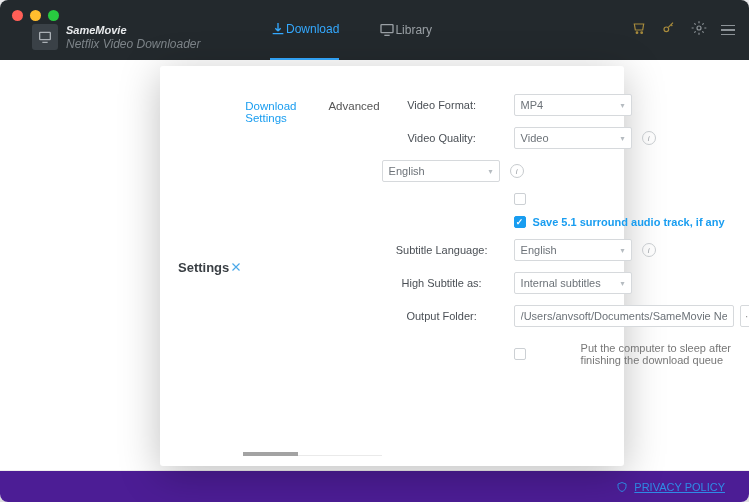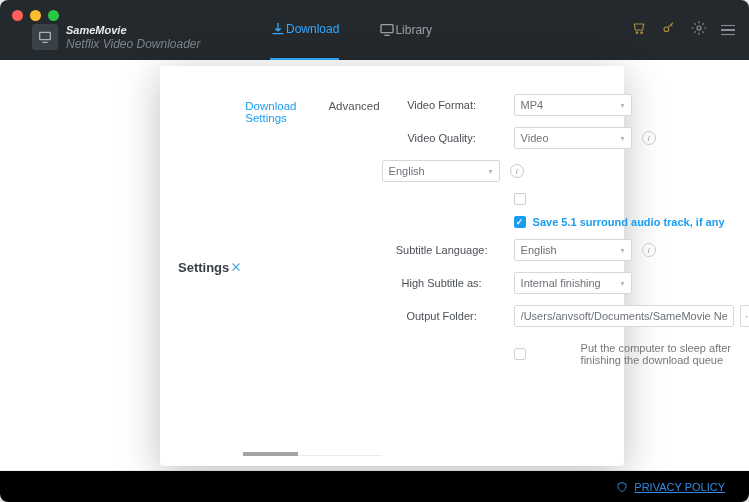--- a/index.html
+++ b/index.html
@@ -17,21 +17,21 @@
   .nav { position:absolute; left: 270px; top:0; height:100%; display:flex; align-items:center; gap: 40px;}
   .nav-item { display:flex; align-items:center; color:#9aa0a5; font-size:12px; height:100%; cursor:pointer;}
   .nav-item.active { color:#34a9ff; border-bottom:2px solid #34a9ff;}
   .nav-item svg { width:16px; height:16px; }
   .topright { position:absolute; right:14px; top:0; height:100%; display:flex; align-items:center; gap:14px;}
   .topright svg { width:16px; height:16px; stroke:#a88b3c; }
   .topright .gray svg { stroke:#8d9398;}
   .hamb { display:flex; flex-direction:column; gap:3px;}
   .hamb span{ width:14px; height:1.5px; background:#8d9398;}
   .content { flex:1; background:#fff; position:relative; }
-  .footer { height:32px; background:#000000; border-top:1px solid #eee; display:flex; align-items:center; justify-content:flex-end; padding:0 24px; gap:6px;}
+  .footer { height:32px; background:#4c1d95; border-top:1px solid #eee; display:flex; align-items:center; justify-content:flex-end; padding:0 24px; gap:6px;}
   .footer a{ color:#2f8be6; font-size:11px; text-decoration:underline;}
   .shield{ width:12px; height:12px;}
   
   .modal-back { position:absolute; inset:0; background:rgba(0,0,0,0); }
   .modal { position:absolute; left:160px; top:6px; width:464px; height:400px; background:#fff; border-radius:3px; box-shadow:0 8px 40px rgba(0,0,0,0.25); display:flex; flex-direction:row; padding:12px 18px 10px;}
   .modal-head { display:flex; justify-content:space-between; align-items:center;}
   .modal-title { font-size:13px; font-weight:600; color:#3a3f44;}
   .close { width:14px; height:14px; cursor:pointer; color:#4aa8e8;}
   .tabs { display:flex; justify-content:center; gap:28px; border-bottom:1px solid #eaeaea; margin-top:14px;}
   .tab { font-size:11.5px; color:#555; padding:8px 2px; cursor:pointer; }
@@ -158,21 +158,21 @@
           <span class="lbl">Subtitle Language:</span>
           <div class="sel">
               <span>English</span>
               <span class="chev">▾</span>
             </div>
           <span class="info">i</span>
         </div>
         <div class="row">
           <span class="lbl">High Subtitle as:</span>
           <div class="sel">
-              <span>Internal finishing</span>
+              <span>Internal subtitles</span>
               <span class="chev">▾</span>
             </div>
         </div>
         <div class="row">
           <span class="lbl">Output Folder:</span>
           <div class="sel wide">
               <span style="white-space:nowrap; overflow:hidden;">/Users/anvsoft/Documents/SameMovie Netflix</span>
             </div>
           <div class="dots-btn">···</div>
         </div>

